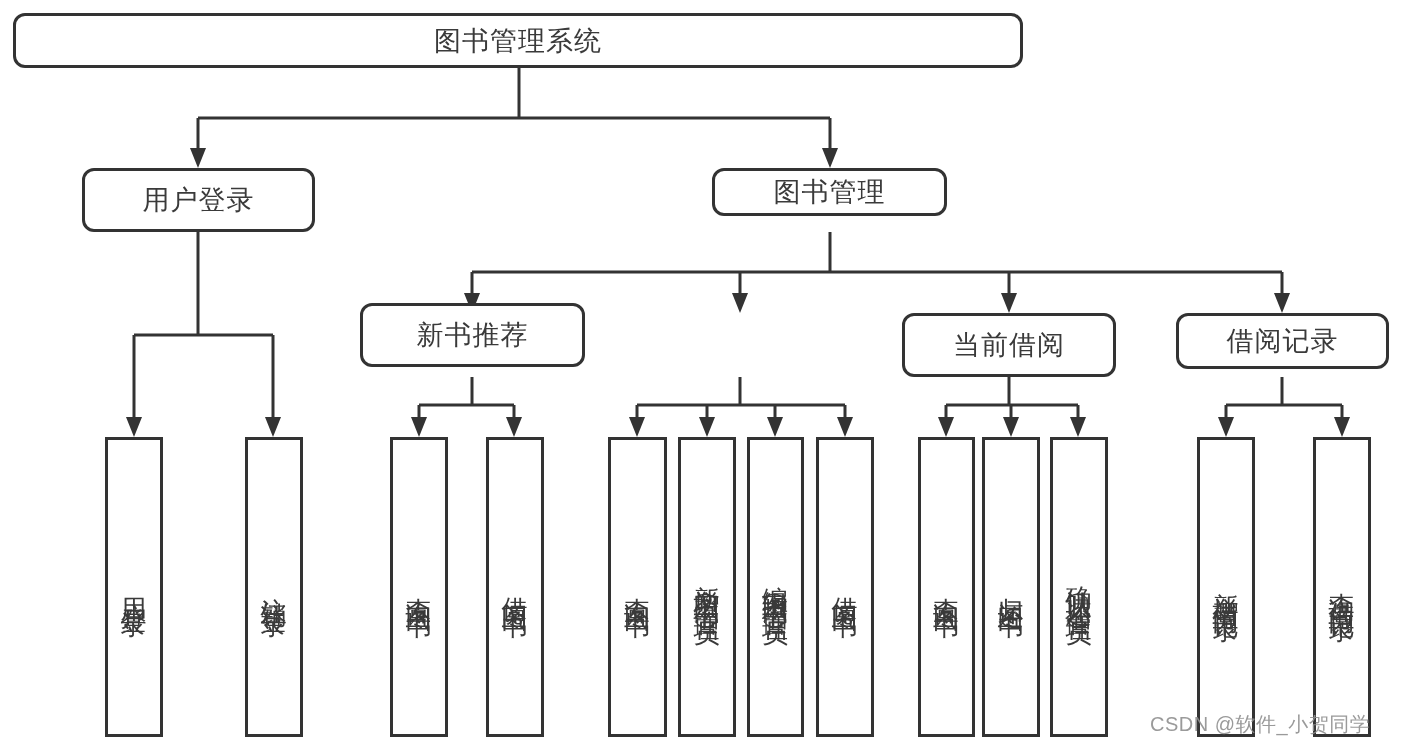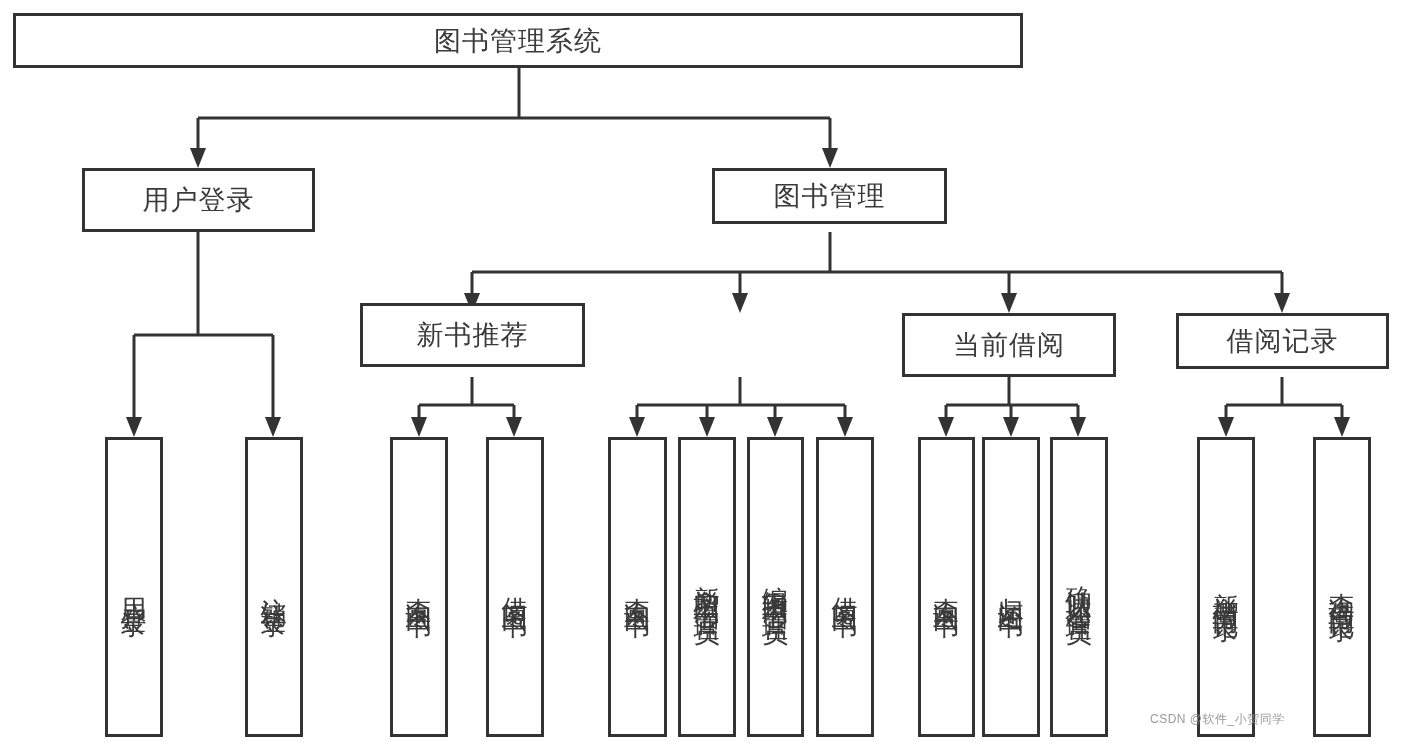--- a/index.html
+++ b/index.html
@@ -29,36 +29,37 @@
     display: flex;
     align-items: center;
     justify-content: center;
     color: #3a3a3a;
     z-index: 2;
   }
   .node.h {
     font-size: 27px;
     letter-spacing: 1px;
     white-space: nowrap;
+    border-radius: 12px;
   }
   .node.v {
     font-size: 26px;
   }
   .node.v .lbl {
     writing-mode: vertical-rl;
     text-orientation: mixed;
     letter-spacing: 5px;
     line-height: 1;
     max-height: 290px;
   }
   .watermark {
     position: absolute;
     left: 1150px;
     top: 711px;
-    font-size: 12px;
+    font-size: 20px;
     letter-spacing: 0.5px;
     color: rgba(143, 143, 143, 0.9);
     white-space: nowrap;
     z-index: 5;
   }
 </style>
 </head>
 <body>
 
 <div class="canvas">
@@ -118,21 +119,21 @@
       <polygon points="1334,417 1350,417 1342,437" fill="#333333"></polygon>
     </svg>
 
   <div class="node h" style="left:13px; top:13px; width:1010px; height:55px">
     <span class="lbl">图书管理系统</span>
   </div>
 
   <div class="node h" style="left:82px; top:168px; width:233px; height:64px">
     <span class="lbl">用户登录</span>
   </div>
-  <div class="node h" style="left:712px; top:168px; width:235px; height:56px">
+  <div class="node h" style="left:712px; top:168px; width:235px; height:48px">
     <span class="lbl">图书管理</span>
   </div>
 
   <div class="node h" style="left:360px; top:303px; width:225px; height:64px">
     <span class="lbl">新书推荐</span>
   </div>
   <div class="node h" style="left:902px; top:313px; width:214px; height:64px">
     <span class="lbl">当前借阅</span>
   </div>
   <div class="node h" style="left:1176px; top:313px; width:213px; height:56px">

